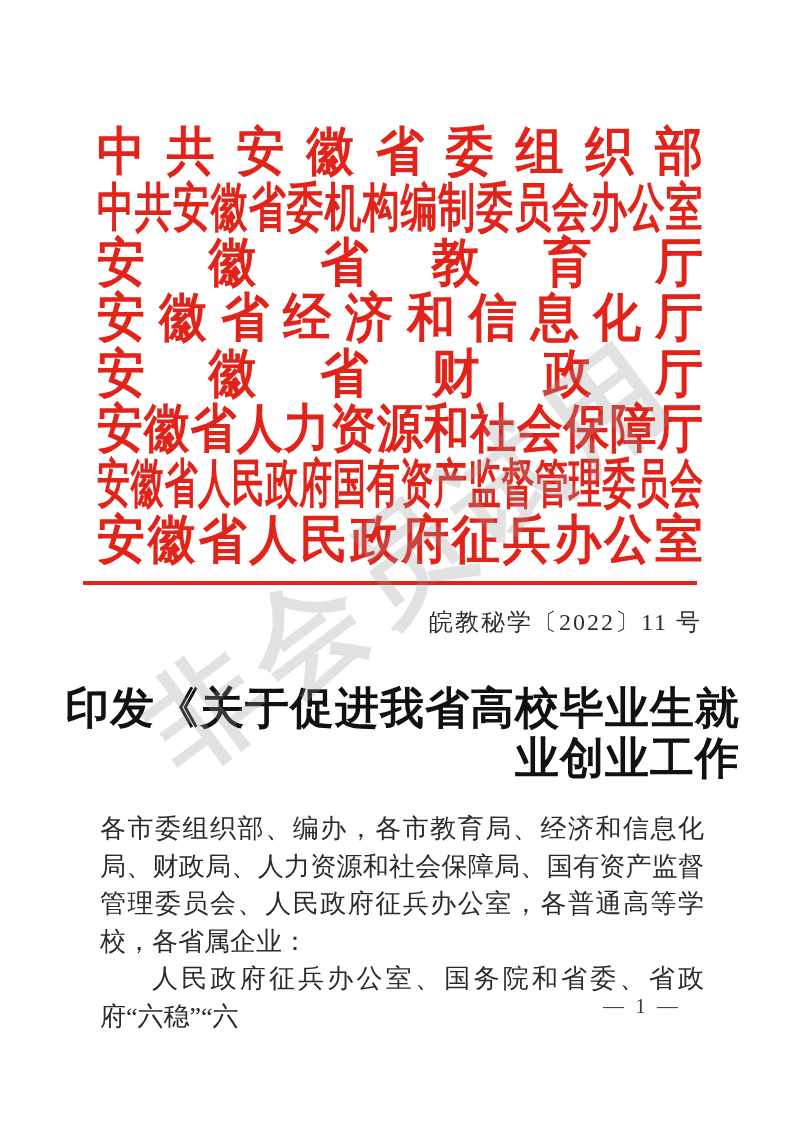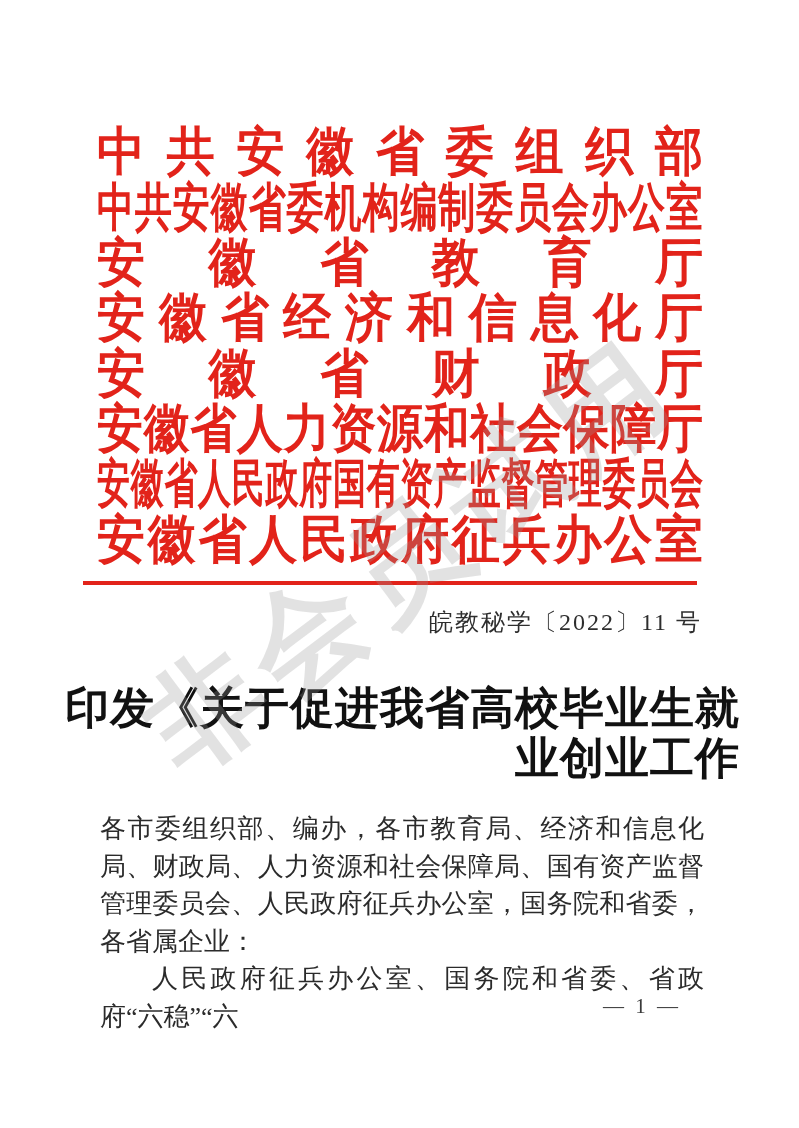--- a/index.html
+++ b/index.html
@@ -228,19 +228,19 @@
 
   <div class="red-divider" style="background: rgb(226, 35, 26);"></div>
 
   <div class="doc-number">皖教秘学〔2022〕11 号</div>
 
   <div class="notice-title">
     <div>印发《关于促进我省高校毕业生就业创业工作</div>
   </div>
 
   <div class="body-text">
-    <p>各市委组织部、编办，各市教育局、经济和信息化局、财政局、人力资源和社会保障局、国有资产监督管理委员会、人民政府征兵办公室，国务院和省委，各省属企业：</p>
+    <p>各市委组织部、编办，各市教育局、经济和信息化局、财政局、人力资源和社会保障局、国有资产监督管理委员会、人民政府征兵办公室，各普通高等学校，各省属企业：</p>
     <p class="indent">人民政府征兵办公室、国务院和省委、省政府“六稳”“六</p>
   </div>
 
   <div class="page-number">— 1 —</div>
 
 </div>
 
 </body></html>

